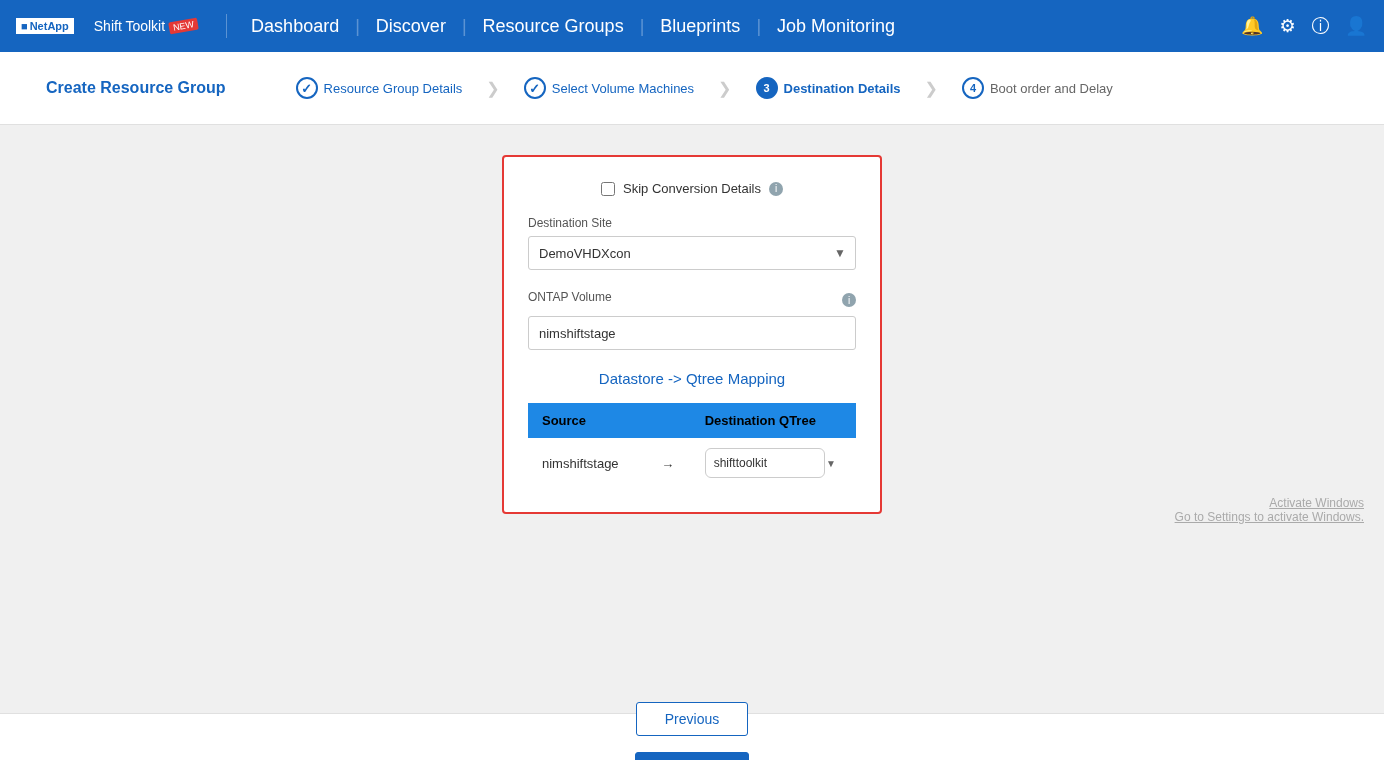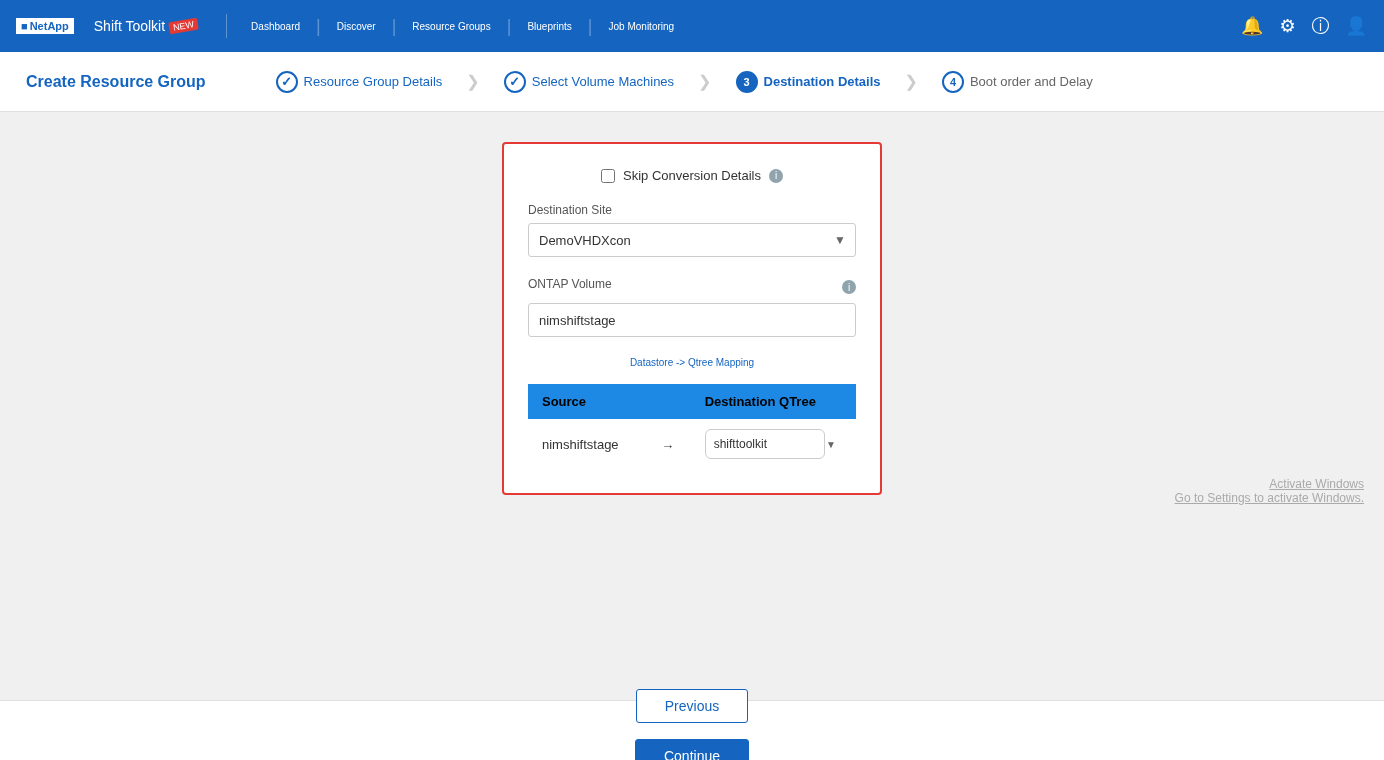--- a/index.html
+++ b/index.html
@@ -45,39 +45,39 @@
       font-size: 9px;
       padding: 1px 4px;
       border-radius: 2px;
       transform: rotate(-10deg);
       display: inline-block;
     }
     .nav-divider { width: 1px; height: 24px; background: rgba(255,255,255,0.3); margin: 0 8px; }
     .nav-links { display: flex; align-items: center; gap: 0; flex: 1; }
     .nav-link {
       color: white;
-      font-size: 10px;
+      font-size: 18px;
       padding: 0 16px;
       cursor: pointer;
       text-decoration: none;
       height: 36px;
       display: flex;
       align-items: center;
     }
     .nav-link-sep { color: rgba(255,255,255,0.3); font-size: 18px; }
     .nav-icons { display: flex; align-items: center; gap: 16px; margin-left: auto; }
     .nav-icon { color: white; font-size: 18px; cursor: pointer; }
 
     
     .wizard-header {
       background: white;
-      height: 60px;
-      display: flex;
-      align-items: center;
-      padding: 0 26px;
+      height: 73px;
+      display: flex;
+      align-items: center;
+      padding: 0 46px;
       border-bottom: 1px solid #e0e0e0;
       gap: 20px;
     }
     .wizard-title {
       color: #1565c0;
       font-size: 16px;
       font-weight: bold;
       margin-right: 30px;
     }
     .wizard-steps {
@@ -221,21 +221,21 @@
       border-radius: 3px;
       padding: 0 10px;
       font-size: 13px;
       color: #333;
       background: white;
       margin-bottom: 20px;
     }
 
     .mapping-title {
       color: #1565c0;
-      font-size: 10px;
+      font-size: 15px;
       text-align: center;
       margin-bottom: 16px;
     }
 
     .mapping-table {
       width: 100%;
       border-collapse: collapse;
     }
     .mapping-table thead tr {
       background: #1e88e5;

